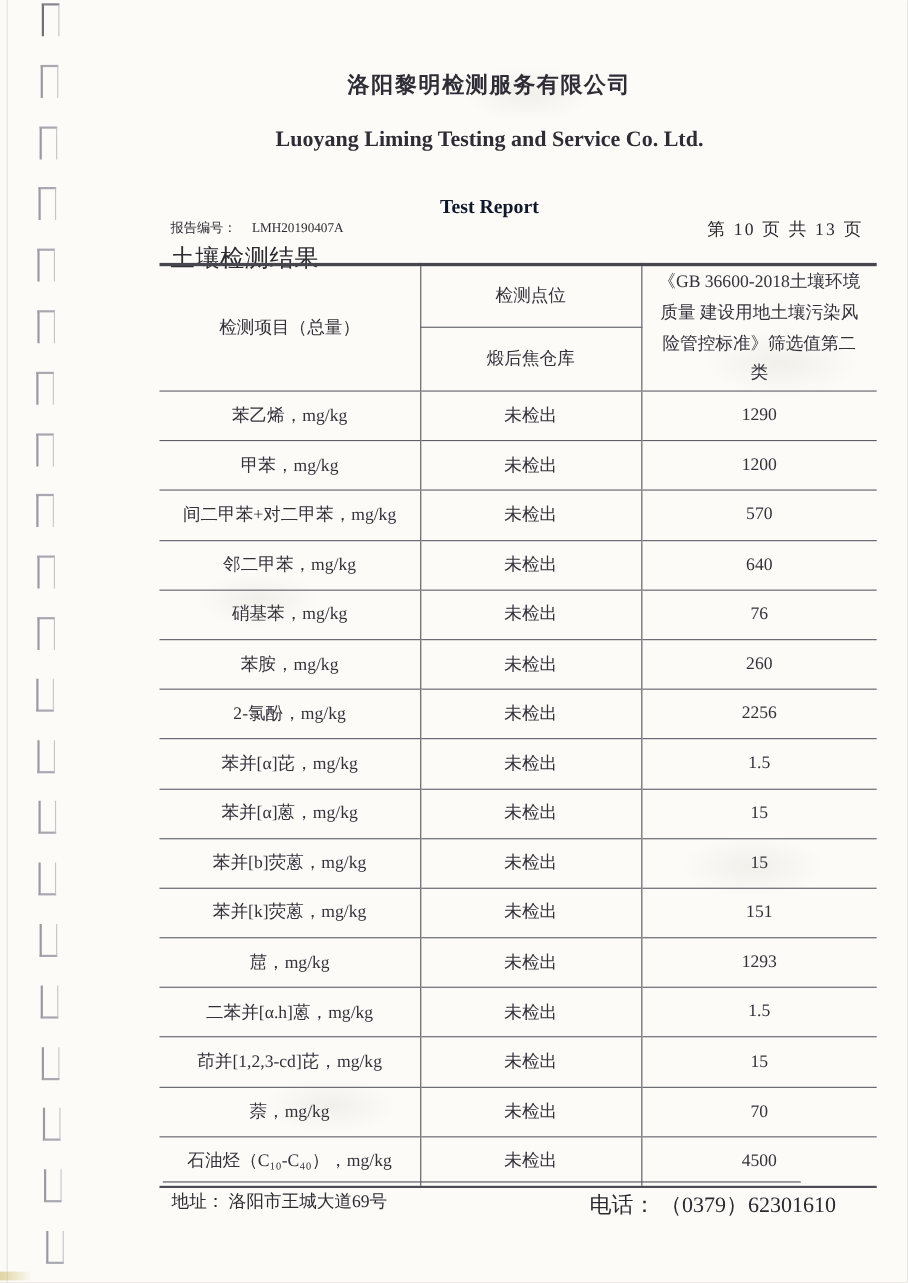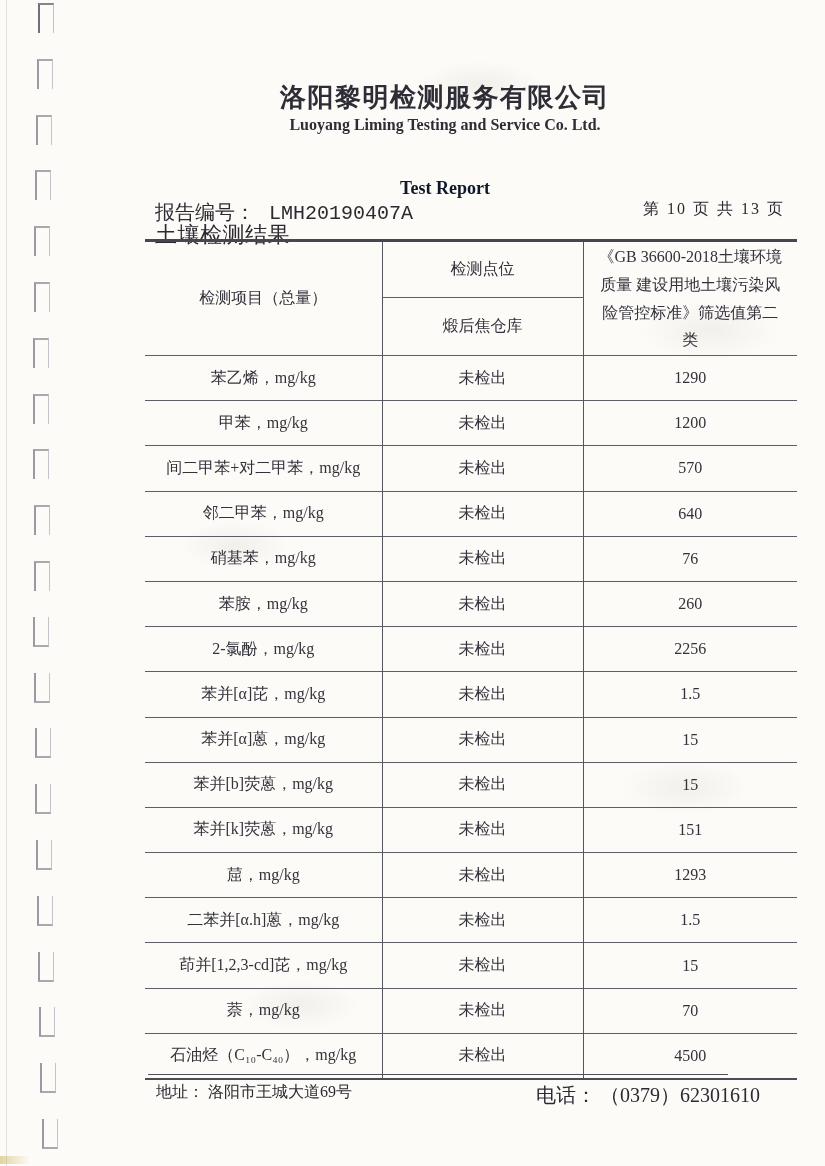--- a/index.html
+++ b/index.html
@@ -32,26 +32,26 @@
   .hole.bottom-bar { border-bottom:2px solid #a8a8b1; }
   .hole.dark { border-left-color:#71717c; border-top-color:#85858f; }
   
   .smudge {
     position:absolute; border-radius:50%;
     background:radial-gradient(closest-side, rgba(150,140,115,.10), rgba(150,140,115,0));
     pointer-events:none;
   }
 
   .hdr { position:absolute; left:65px; width:760px; text-align:center; white-space:nowrap; }
-  .company-cn { top:80px;  font-size:26px; font-weight:700; letter-spacing:1.5px; color:#2e2d36; }
-  .company-en { top:116px; font-size:16px; font-weight:700; color:#2e2d36; }
+  .company-cn { top:64px;  font-size:20px; font-weight:700; letter-spacing:1.5px; color:#2e2d36; }
+  .company-en { top:116px; font-size:20px; font-weight:700; color:#2e2d36; }
   .title-cn   { top:145px; font-size:27px; font-weight:700; letter-spacing:9px; color:#2e2d36; }
   .title-en   { top:178px; font-size:18px; font-weight:600; color:#0f172a; }
 
-  .report-meta { position:absolute; top:199px; left:155px; font-size:20px;font-family:Liberation Mono, monospace; }
+  .report-meta { position:absolute; top:199px; left:155px; font-size:12px; }
   .report-meta .val { margin-left:14px; }
   .page-info { position:absolute; top:199px; right:40px; font-size:16px; letter-spacing:2px; }
   .section-title { position:absolute; top:220px; left:155px; font-size:22px; letter-spacing:.5px; }
 
   table.results {
     position:absolute; top:239px; left:145px; width:652px;
     border-collapse:collapse; table-layout:fixed;
     border-top:3px solid #46464e;
     border-bottom:2px solid #4c4c55;
     font-size:16px; color:#33323b;

